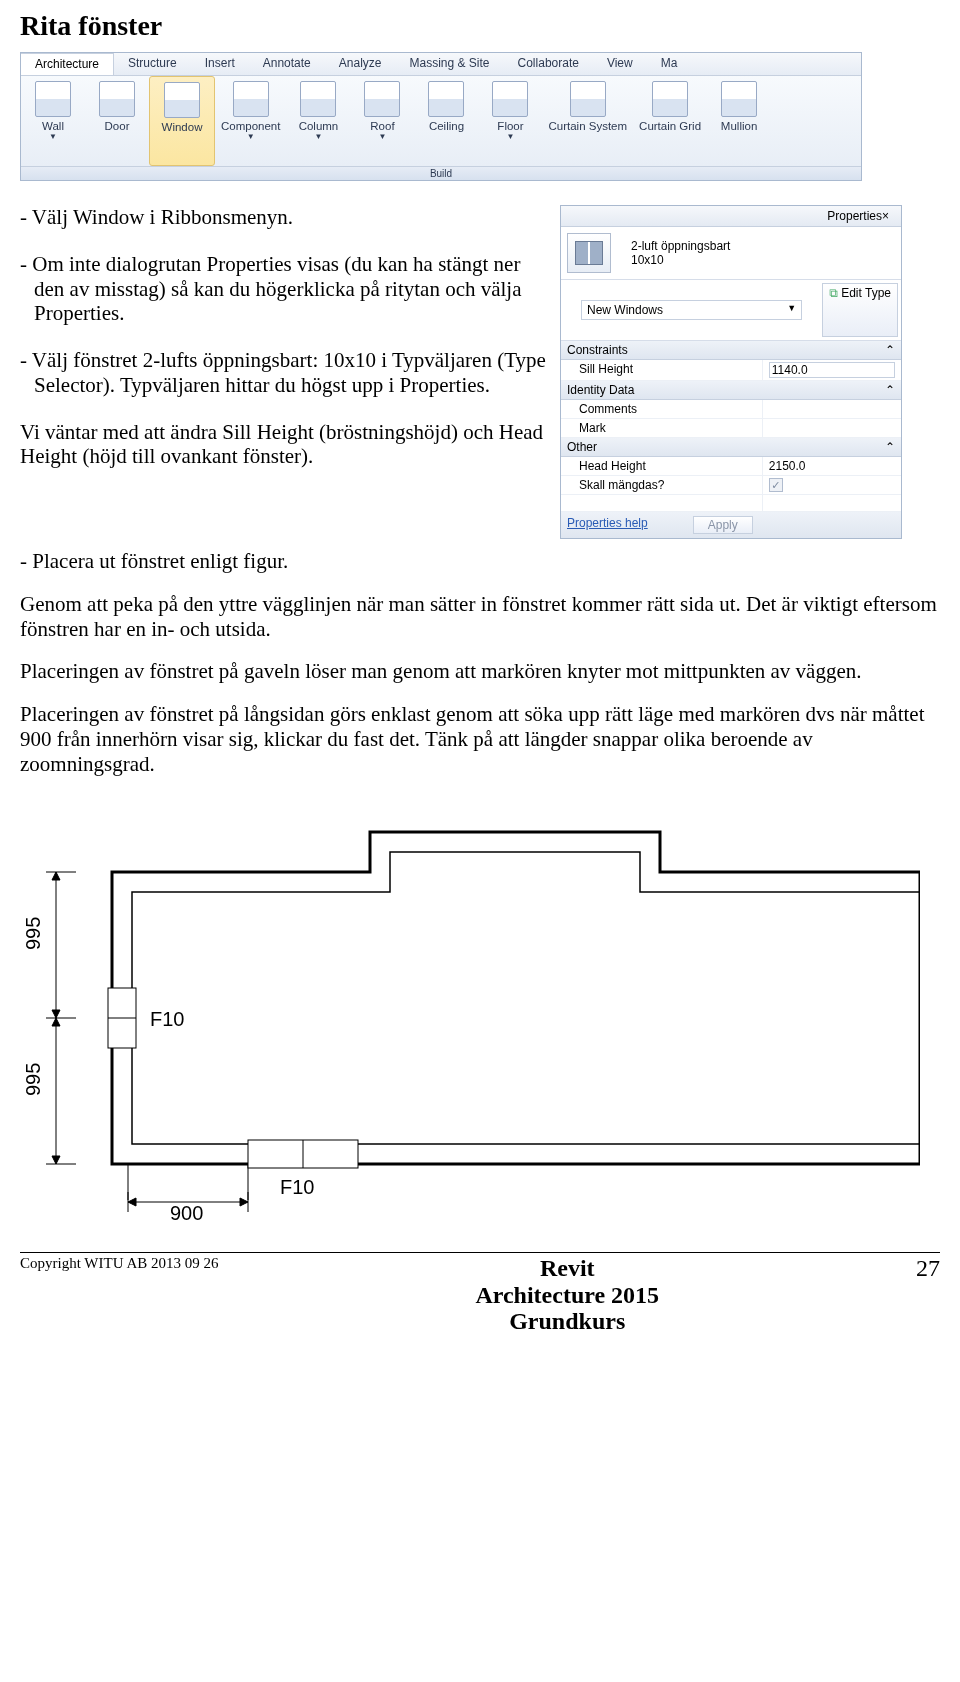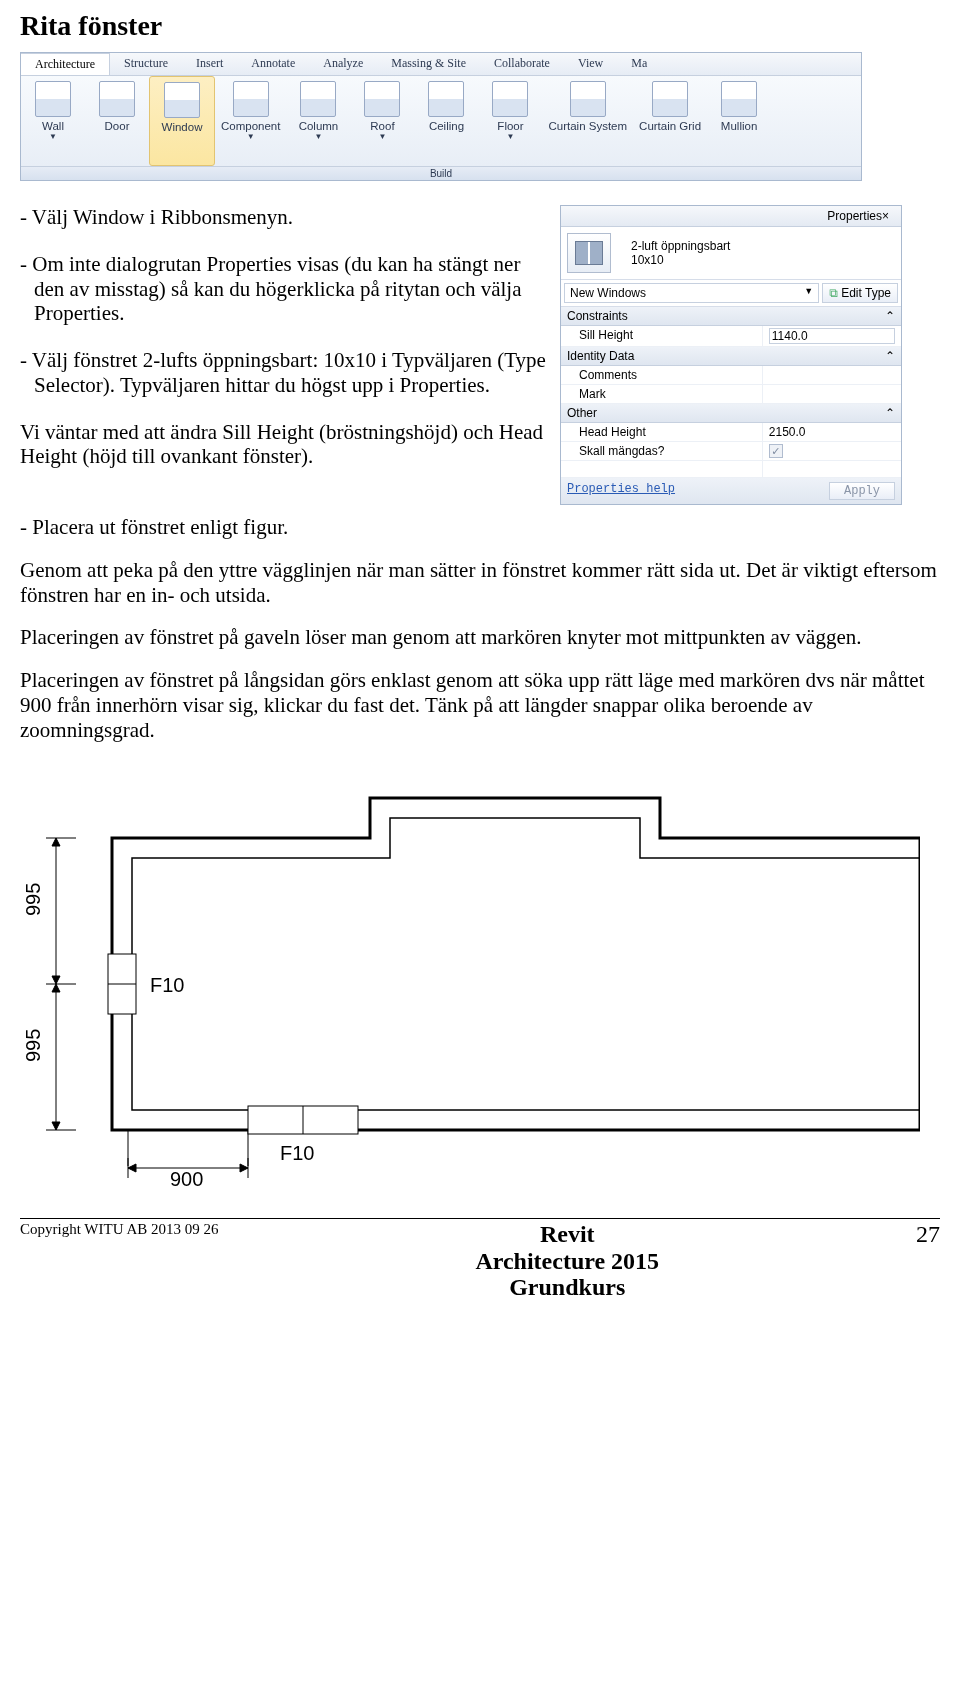--- a/index.html
+++ b/index.html
@@ -29,21 +29,20 @@
   .ribbon-tabs {
     display: flex;
     background: linear-gradient(#f6f8fb, #e6ecf5);
     border-bottom: 1px solid #c6d0df;
     height: 22px;
   }
   .ribbon-tabs .tab {
     padding: 3px 14px 3px 14px;
     color: #2d3a52;
     border-right: 0px solid #c6d0df;
-    font-family: Liberation Serif, serif;
   }
   .ribbon-tabs .tab.active {
     background: #fff;
     border-top: 1px solid #c6d0df;
     border-right: 1px solid #c6d0df;
     color: #000;
   }
   .ribbon-body {
     display: flex;
     background: linear-gradient(#f7fafd, #e8eef6);
@@ -137,21 +136,21 @@
     background: linear-gradient(90deg,#9fb0c8 48%,#fff 48% 52%,#9fb0c8 52%);
   }
   .sel-row {
     display: flex;
     background: #fff;
     border-bottom: 1px solid #d6dde9;
   }
   .sel-row .dd {
     flex: 1;
     border: 1px solid #c6d0df;
-    margin: 3px;
+    margin: 20px;
     padding: 2px 5px;
     display: flex;
     justify-content: space-between;
     align-items: flex-start;
     background: #fff;
   }
   .sel-row .et {
     border: 1px solid #c6d0df;
     margin: 3px 3px 3px 0;
     padding: 2px 6px;
@@ -193,24 +192,22 @@
     font-size: 11px;
     display: inline-block;
     width: 12px; height: 12px;
     line-height: 12px;
     text-align: center;
     border: 1px solid #b0bccf;
     background: #eef1f6;
   }
   .props-foot {
     display: flex;
-    justify-content: space-between;
     padding: 4px 6px;
     background: linear-gradient(#eef2f8, #dfe6f0);
-    font-family: Liberation Mono, monospace;
   }
   .props-foot .link { color: #2a5bb5; text-decoration: underline; }
   .props-foot .apply {
     border: 1px solid #c6d0df;
     padding: 1px 14px;
     background: linear-gradient(#fff, #e9eef7);
     color: #8a95a8;
     margin-left: 45px;
   }
 

